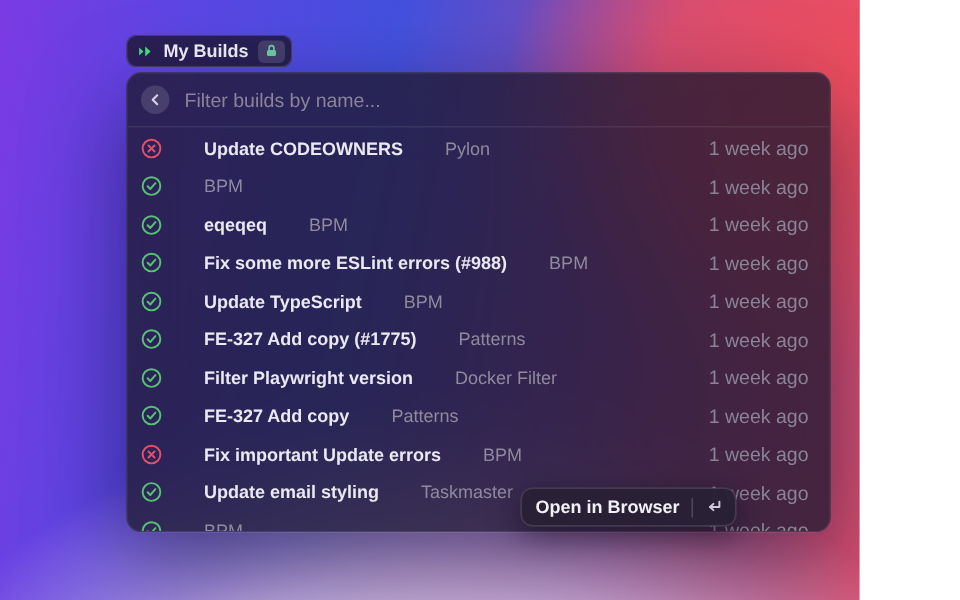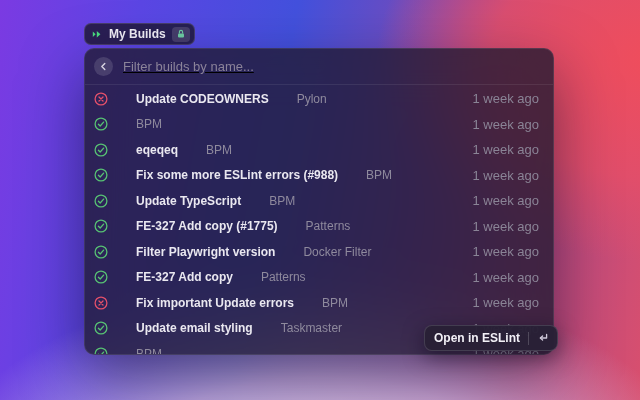--- a/index.html
+++ b/index.html
@@ -1,20 +1,20 @@
 <!DOCTYPE html>
 <html><head>
 <meta charset="utf-8">
 <style>
   * { margin:0; padding:0; box-sizing:border-box; }
   html,body { width:640px; height:400px; overflow:hidden; }
   body { font-family:"Liberation Sans", sans-serif; }
 
   .desktop {
-    position:relative; width:640px; height:400px; overflow:hidden;
+    position:relative; width:573px; height:400px; overflow:hidden;
     background:
       radial-gradient(90% 75% at 50% 120%, rgba(246,229,236,0.95) 0%, rgba(216,186,226,0.80) 34%, rgba(205,160,215,0) 66%),
       radial-gradient(60% 70% at 102% 15%, #ef4d5c 0%, rgba(229,78,104,0.85) 42%, rgba(224,80,110,0) 72%),
       linear-gradient(100deg, #7b3ae2 0%, #5b46e4 20%, #4351dd 42%, #7e4bb4 64%, #b44a86 80%, #d84f6e 100%);
   }
 
   
   .menubar-pill {
     position:absolute; left:84px; top:23px; height:22px;
     display:flex; align-items:center; gap:6px; padding:0 4px 0 7px;
@@ -34,21 +34,20 @@
     border-radius:10px; overflow:hidden;
     background:rgba(33,26,49,0.80);
     backdrop-filter: blur(26px) saturate(1.15);
     border:1px solid rgba(255,255,255,0.09);
     box-shadow:0 24px 60px rgba(15,8,35,0.5);
   }
   .searchbar {
     height:36px; display:flex; align-items:center;
     padding:0 12px 0 9px;
     border-bottom:1px solid rgba(255,255,255,0.08);
-    text-decoration:underline;
   }
   .back-button {
     width:19px; height:19px; border-radius:50%; border:none; padding:0;
     background:rgba(255,255,255,0.13); color:#d8d4e0;
     display:flex; align-items:center; justify-content:center; cursor:pointer; flex:none;
   }
   .filter-input {
     flex:1; margin-left:10px; background:transparent; border:none; outline:none;
     color:#efedf4; font-size:13px; font-family:inherit;
   }
@@ -242,21 +241,21 @@
       </svg>
 
     </span>
     <span class="project">BPM</span>
     <span class="time">1 week ago</span>
   </div>
       </div>
   </div>
 
   <div class="action-button">
-    <span>Open in ESLint</span>
+    <span>Open in Browser</span>
     <span class="action-divider"></span>
     <span class="enter-icon">
       <svg width="11" height="10" viewBox="0 0 11 10">
         <path d="M9.6 1.4 V5 H3.6" fill="none" stroke="currentColor" stroke-width="1.3" stroke-linecap="round" stroke-linejoin="round"></path>
         <path d="M5.6 2.9 L3.3 5 L5.6 7.1" fill="none" stroke="currentColor" stroke-width="1.3" stroke-linecap="round" stroke-linejoin="round"></path>
       </svg>
     </span>
   </div>
 
 </div>

